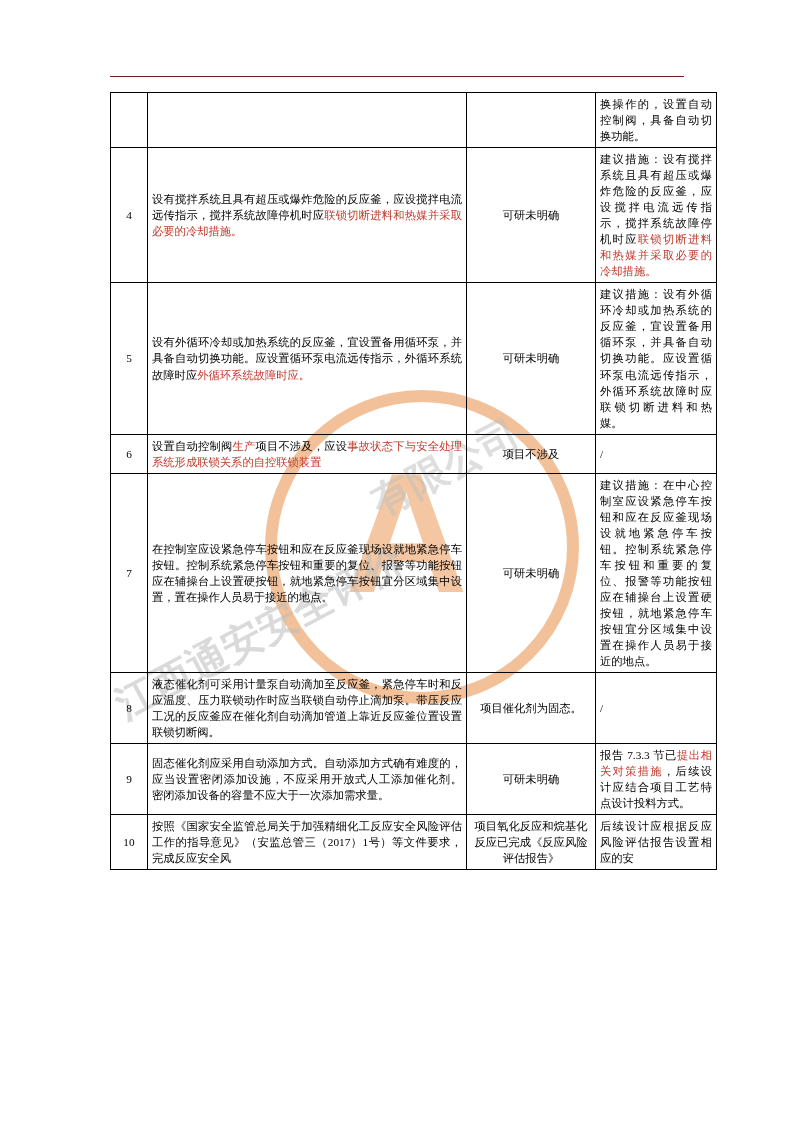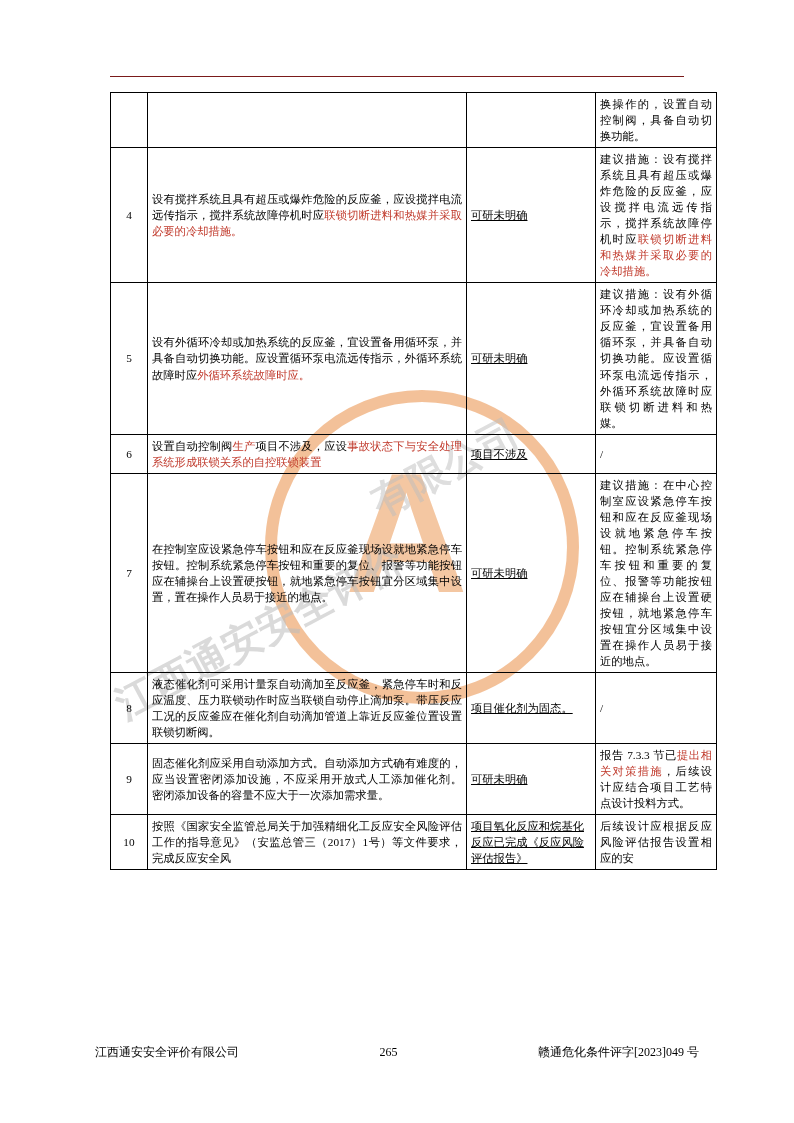--- a/index.html
+++ b/index.html
@@ -140,21 +140,21 @@
     text-align: center;
     font-size: 11.5px;
   }
   td.c-req {
     width: 310px;
     text-align: justify;
     text-justify: inter-ideograph;
   }
   td.c-sta {
     width: 120px;
-    text-decoration: underline;
+    text-align: center;
   }
   td.c-adv {
     width: 112px;
     text-align: justify;
     text-justify: inter-ideograph;
   }
   .hi {
     color: #c0392b;
   }
   .center-v {
@@ -247,19 +247,14 @@
         <tr>
           <td class="c-no">10</td>
           <td class="c-req"><span>按照《国家安全监管总局关于加强精细化工反应安全风险评估工作的指导意见》（安监总管三（2017）1号）等文件要求，完成反应安全风</span></td>
           <td class="c-sta">项目氧化反应和烷基化反应已完成《反应风险评估报告》</td>
           <td class="c-adv"><span>后续设计应根据反应风险评估报告设置相应的安</span></td>
         </tr>
       </tbody>
     </table>
   </div>
 
-  <div class="footer">
-    <div class="footer-left">江西通安安全评价有限公司</div>
-    <div class="footer-center">265</div>
-    <div class="footer-right">赣通危化条件评字[2023]049 号</div>
-  </div>
 
 </div>
 
 </body></html>

